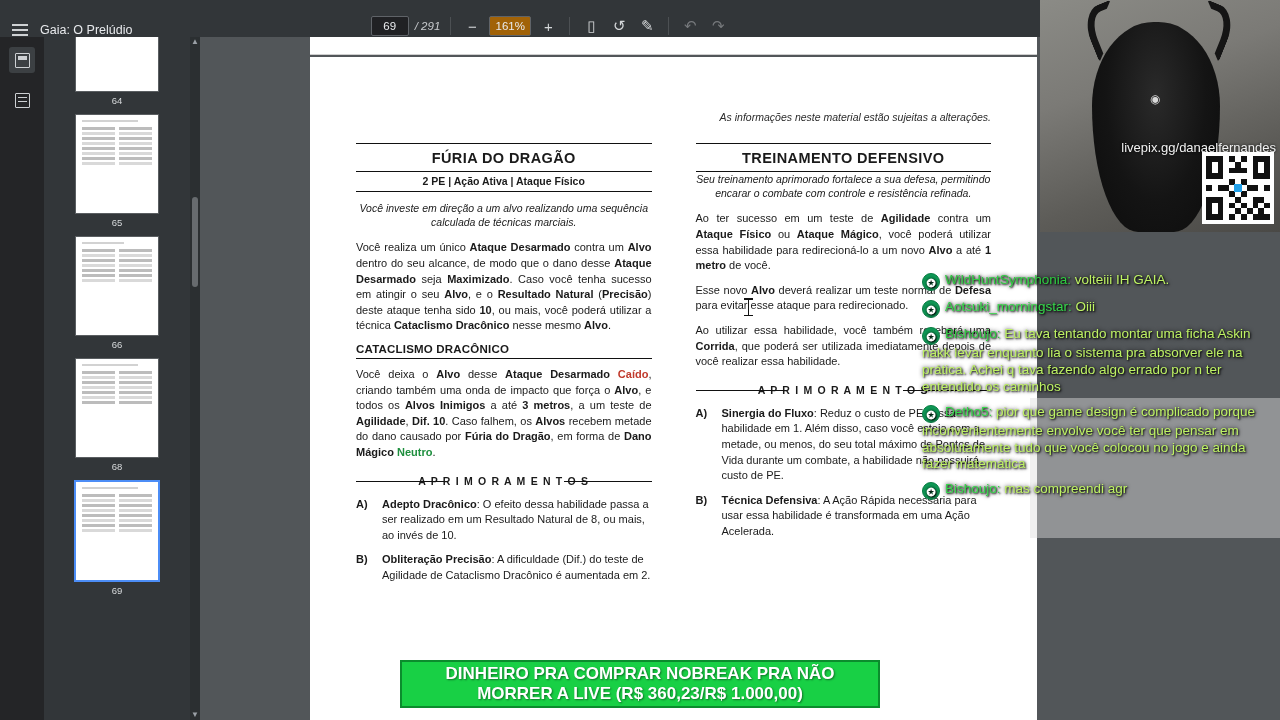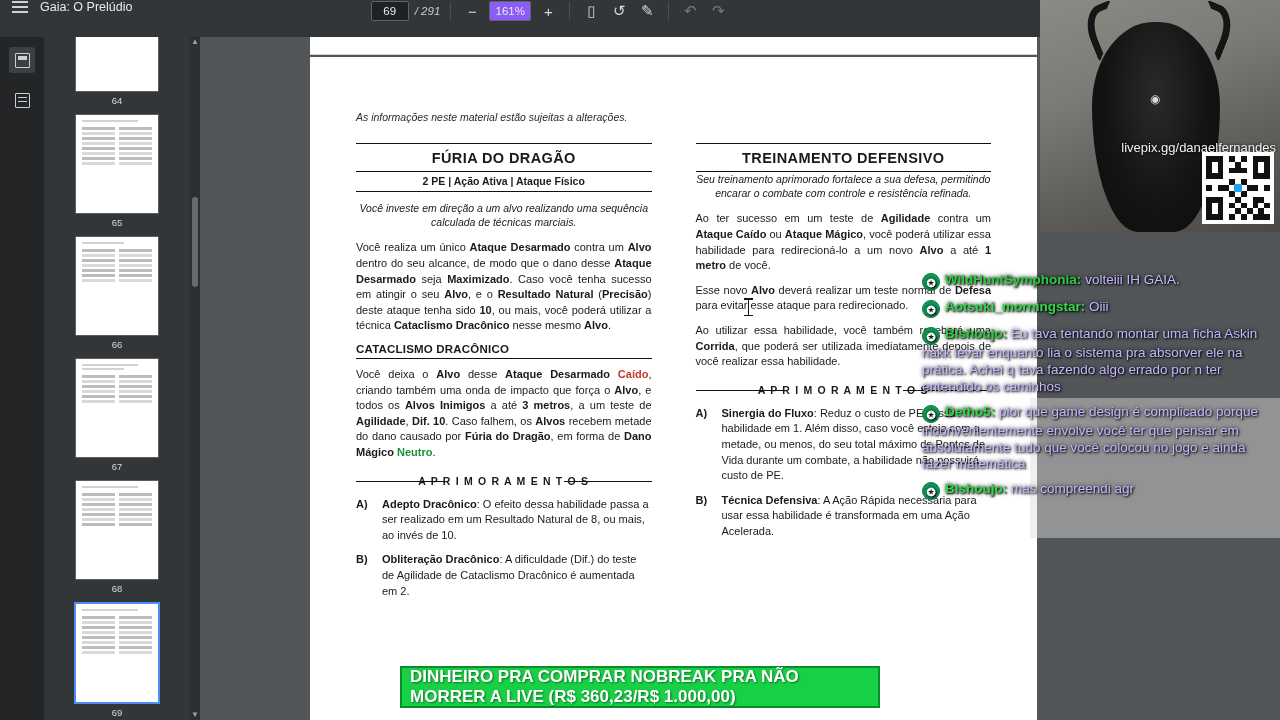--- a/index.html
+++ b/index.html
@@ -9,40 +9,40 @@
     overflow: hidden;
     background: #1e1e1e;
     font-family: "Liberation Sans", sans-serif;
   }
   #app { position: relative; width: 1280px; height: 720px; overflow: hidden; }
 
   
   .toolbar {
     position: absolute; top: 0; left: 0; width: 1100px; height: 37px;
     background: #323639; color: #e8eaed;
-    display: flex; align-items: flex-start;
+    display: flex; align-items: flex-end;
     font-size: 12px;
   }
   .tb-left { display: flex; align-items: center; gap: 12px; padding-left: 12px; width: 300px; }
   .tb-center { flex: 1; display: flex; align-items: center; justify-content: center; gap: 6px; }
   .tb-right { width: 300px; display: flex; align-items: center; justify-content: flex-start; gap: 10px; }
   .hamburger { width: 16px; height: 12px; position: relative; cursor: pointer; }
   .hamburger span { position: absolute; left: 0; width: 16px; height: 2px; background: #cfd2d4; }
   .hamburger span:nth-child(1) { top: 0; }
   .hamburger span:nth-child(2) { top: 5px; }
   .hamburger span:nth-child(3) { top: 10px; }
   .doc-title { font-size: 12.5px; color: #e8eaed; white-space: nowrap; }
   .page-input {
     background: #202124; border: 1px solid #5f6368; color: #e8eaed;
     width: 38px; height: 20px; text-align: center; font-size: 11.5px;
     border-radius: 2px;
   }
   .page-total { font-size: 11.5px; color: #c8cbce; font-style: italic; }
   .zoom-box {
-    background: #8b5cf6; border: 1px solid #5f6368; color: #e8eaed;
+    background: #a16207; border: 1px solid #5f6368; color: #e8eaed;
     width: 42px; height: 20px; text-align: center; font-size: 11.5px;
     border-radius: 2px; line-height: 18px;
   }
   .tb-btn {
     width: 22px; height: 22px; display: flex; align-items: center; justify-content: center;
     color: #d4d7d9; font-size: 15px; cursor: pointer; user-select: none;
   }
   .tb-btn.dim { color: #76797c; }
   .tb-sep { width: 1px; height: 18px; background: #4c5053; margin: 0 4px; }
 
@@ -99,21 +99,21 @@
     position: absolute; top: 0; left: 110px; width: 727px; height: 18px;
     background: #fff; border-bottom: 1px solid #cfcfcf;
   }
   .page {
     position: absolute; top: 20px; left: 110px; width: 727px; height: 700px;
     background: #fff;
     padding: 54px 46px 0 46px;
     color: #1a1a1a;
   }
   .page-notice {
-    text-align: left; font-size: 10.5px; font-style: italic; color: #2b2b2b;
+    text-align: right; font-size: 10.5px; font-style: italic; color: #2b2b2b;
     margin-bottom: 20px;
   }
   .cols { display: flex; gap: 44px; margin-top: 11px; }
   .col { width: 300px; }
   .ab-title {
     text-align: center; font-weight: bold; font-size: 14.5px; letter-spacing: .4px;
     border-top: 1.4px solid #111; border-bottom: 1.4px solid #111;
     padding: 6px 0 5px; margin-bottom: 0;
   }
   .ab-sub {
@@ -193,33 +193,33 @@
     font-size: 13.5px; line-height: 1.25;
     color: #fff;
   }
   .msg { margin-bottom: 8px; text-shadow: 0 0 4px rgba(0,0,0,.85), 1px 1px 2px #000; }
   .badge {
     display: inline-block; width: 18px; height: 18px; border-radius: 50%;
     background: #0f9d58; color: #fff; font-size: 11px; font-weight: bold;
     text-align: center; line-height: 18px; margin-right: 5px; vertical-align: -3px;
     border: 1px solid #0b7c44;
   }
-  .user { font-weight: bold; color: #2ecc40; text-shadow: 0 0 4px #000, 1px 1px 2px #000; }
+  .user { font-weight: normal; color: #2ecc40; text-shadow: 0 0 4px #000, 1px 1px 2px #000; }
   .user.u2 { color: #35d84a; }
-  .text { color: #c4b5fd; }
+  .text { color: #bef264; }
   .chatbox {
     position: absolute; right: 0; top: 398px; width: 250px; height: 140px;
     background: rgba(222,222,222,.45);
   }
 
   
   .banner {
-    position: absolute; left: 400px; bottom: 12px; width: 480px; height: 42px;
+    position: absolute; left: 400px; bottom: 12px; width: 480px; height: 48px;
     background: #18d045; border: 2px solid #0b8c2d;
-    display: flex; align-items: center; justify-content: center; text-align: left;
+    display: flex; align-items: center; justify-content: center; text-align: center;
     color: #fff; font-weight: bold; font-size: 17px; line-height: 1.15;
     text-shadow: 1px 1px 2px rgba(0,0,0,.45);
     padding: 16px 8px;
   }
 </style>
 </head>
 <body>
 
 <div id="app">
 
@@ -319,45 +319,20 @@
                 <div class="tbar l"></div>
                 <div class="tbar"></div>
                 <div class="tbar"></div>
                 <div class="tbar l"></div>
               </div>
           </div>
         </div>
         <div class="thumb-num">66</div>
       </div>
 
-      <div class="thumb-wrap">
-        <div class="thumb">
-          <div class="tline mid"></div>
-            <div class="tline short"></div>
-          <div class="tcols" style="margin-top:5px;">
-            <div class="tcol">
-                <div class="tbar"></div>
-                <div class="tbar l"></div>
-                <div class="tbar"></div>
-                <div class="tbar l"></div>
-                <div class="tbar"></div>
-                <div class="tbar l"></div>
-              </div>
-            <div class="tcol">
-                <div class="tbar"></div>
-                <div class="tbar l"></div>
-                <div class="tbar"></div>
-                <div class="tbar l"></div>
-                <div class="tbar"></div>
-                <div class="tbar l"></div>
-              </div>
-          </div>
-        </div>
-        <div class="thumb-num">67</div>
-      </div>
 
       <div class="thumb-wrap">
         <div class="thumb">
           <div class="tline mid"></div>
           <div class="tcols" style="margin-top:5px;">
             <div class="tcol">
                 <div class="tbar"></div>
                 <div class="tbar l"></div>
                 <div class="tbar"></div>
                 <div class="tbar l"></div>
@@ -441,30 +416,30 @@
           </p>
 
           <div class="improv">A P R I M O R A M E N T O S</div>
 
           <div class="imp-item">
             <div class="imp-k">A)</div>
             <div><b>Adepto Dracônico</b><span>: O efeito dessa habilidade passa a ser realizado em um Resultado Natural de 8, ou mais, ao invés de 10.</span></div>
           </div>
           <div class="imp-item">
             <div class="imp-k">B)</div>
-            <div><b>Obliteração Dracônico</b><span>: A dificuldade (Dif.) do teste de Agilidade de Cataclismo Dracônico é aumentada em 2.</span></div>
+            <div><b>Obliteração Precisão</b><span>: A dificuldade (Dif.) do teste de Agilidade de Cataclismo Dracônico é aumentada em 2.</span></div>
           </div>
         </div>
 
         <div class="col">
           <div class="ab-title">TREINAMENTO DEFENSIVO</div>
           <div class="ab-flavor">Seu treinamento aprimorado fortalece a sua defesa, permitindo encarar o combate com controle e resistência refinada.</div>
 
           <p class="ab-p">
-            Ao ter sucesso em um teste de <b>Agilidade</b> contra um <b>Ataque Caído</b> ou <b>Ataque Mágico</b>, você poderá utilizar essa habilidade para redirecioná-lo a um novo <b>Alvo</b> a até <b>1 metro</b> de você.
+            Ao ter sucesso em um teste de <b>Agilidade</b> contra um <b>Ataque Físico</b> ou <b>Ataque Mágico</b>, você poderá utilizar essa habilidade para redirecioná-lo a um novo <b>Alvo</b> a até <b>1 metro</b> de você.
           </p>
           <p class="ab-p">
             Esse novo <b>Alvo</b> deverá realizar um teste normal de <b>Defesa</b> para evitar esse ataque para redirecionado.
           </p>
           <p class="ab-p">
             Ao utilizar essa habilidade, você também receberá uma <b>Corrida</b>, que poderá ser utilizada imediatamente depois de você realizar essa habilidade.
           </p>
 
           <div class="improv">A P R I M O R A M E N T O S</div>
 

